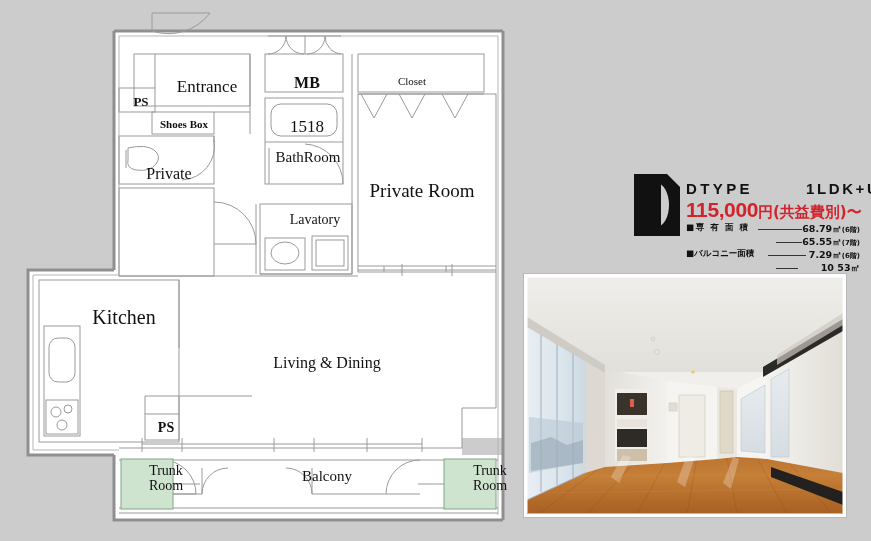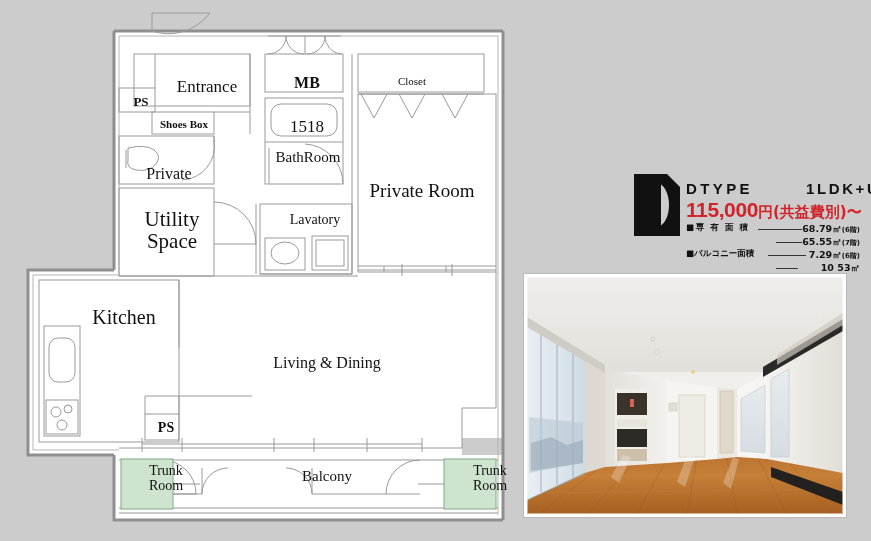--- a/index.html
+++ b/index.html
@@ -281,24 +281,20 @@
         <path d="M 336 262 L 474 262"></path>
         <path d="M 380 256 L 380 268"></path>
         <path d="M 430 256 L 430 268"></path>
       </g>
     </svg>
 
     <div class="rm-label lb-entrance">Entrance</div>
     <div class="rm-label lb-ps1">PS</div>
     <div class="rm-label lb-shoes">Shoes Box</div>
     <div class="rm-label lb-rest">Private</div>
-    <div class="rm-label lb-utility">
-      <span>Utility</span><br>
-      <span>Space</span>
-    </div>
     <div class="rm-label lb-mb">MB</div>
     <div class="rm-label lb-1518">1518</div>
     <div class="rm-label lb-bath">BathRoom</div>
     <div class="rm-label lb-lav">Lavatory</div>
     <div class="rm-label lb-closet">Closet</div>
     <div class="rm-label lb-private">Private Room</div>
     <div class="rm-label lb-kitchen">Kitchen</div>
     <div class="rm-label lb-living">Living &amp; Dining</div>
     <div class="rm-label lb-ps2">PS</div>
     <div class="rm-label lb-balcony">Balcony</div>

